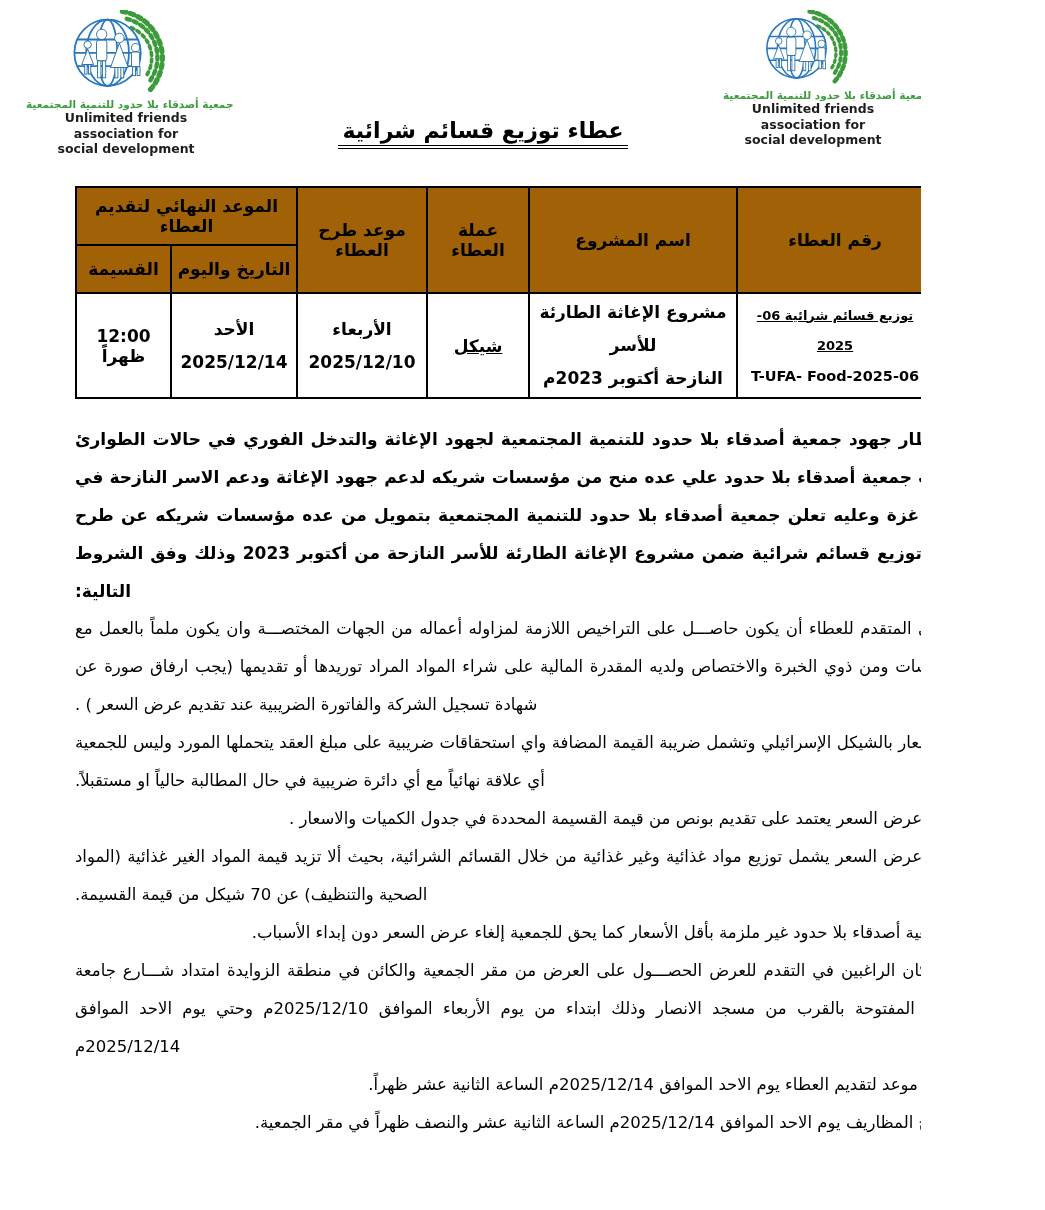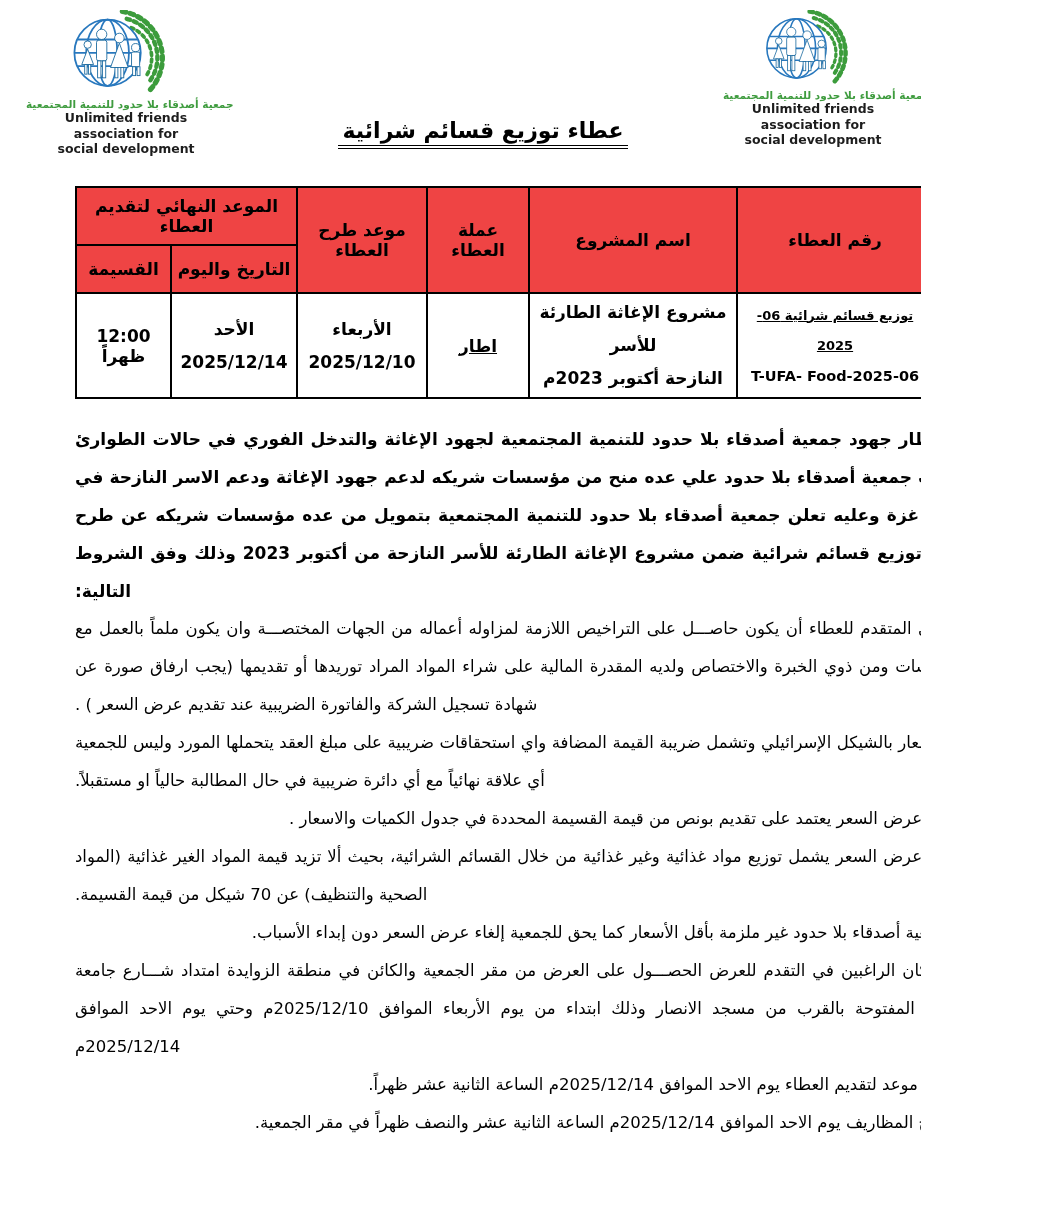--- a/index.html
+++ b/index.html
@@ -18,21 +18,21 @@
   
   .doc-title { position:absolute; top:118px; left:0; right:0; text-align:center;
                font-size:22px; font-weight:bold; }
   .title-underline { border-bottom:4px double #000; padding:0 5px 2px;margin-left:45px; }
   
   .content { position:absolute; top:186px; left:75px; width:897px; }
   
   table { border-collapse:collapse; table-layout:fixed; width:897px; }
   th,td { border:2px solid #000; text-align:center; vertical-align:middle;
           font-weight:bold; padding:2px; overflow:hidden; }
-  thead th { background:#ef4444; font-size:17px; }
+  thead th { background:#a16207; font-size:17px; }
   tbody td { background:#fff; font-size:17px; }
   tr.r1 th { height:58px; }
   tr.r2 th { height:48px; }
   tr.r3 td { height:73px; }
   .cell-line { line-height:33px; }
   .tender-ar { font-size:13px; line-height:30px; direction:rtl;text-decoration:underline; }
   .tender-en { font-size:14.5px; line-height:30px; direction:ltr;text-align:center; }
   .num-cell { font-size:18px; }
   .currency-cell span { text-decoration:underline; }
   .date-ltr { direction:ltr; }
@@ -166,21 +166,21 @@
           <td class="num-cell">1</td>
           <td>
             <div class="tender-ar">توزيع قسائم شرائية 06-2025</div>
             <div class="tender-en">T-UFA- Food-2025-06</div>
           </td>
           <td>
             <div class="cell-line">مشروع الإغاثة الطارئة للأسر</div>
             <div class="cell-line">النازحة أكتوبر 2023م</div>
           </td>
           <td class="currency-cell">
-            <span>اطار</span>
+            <span>شيكل</span>
           </td>
           <td>
             <div class="cell-line">الأربعاء</div>
             <div class="cell-line date-ltr">2025/12/10</div>
           </td>
           <td>
             <div class="cell-line">الأحد</div>
             <div class="cell-line date-ltr">2025/12/14</div>
           </td>
           <td class="hour-cell">12:00 ظهراً</td>

